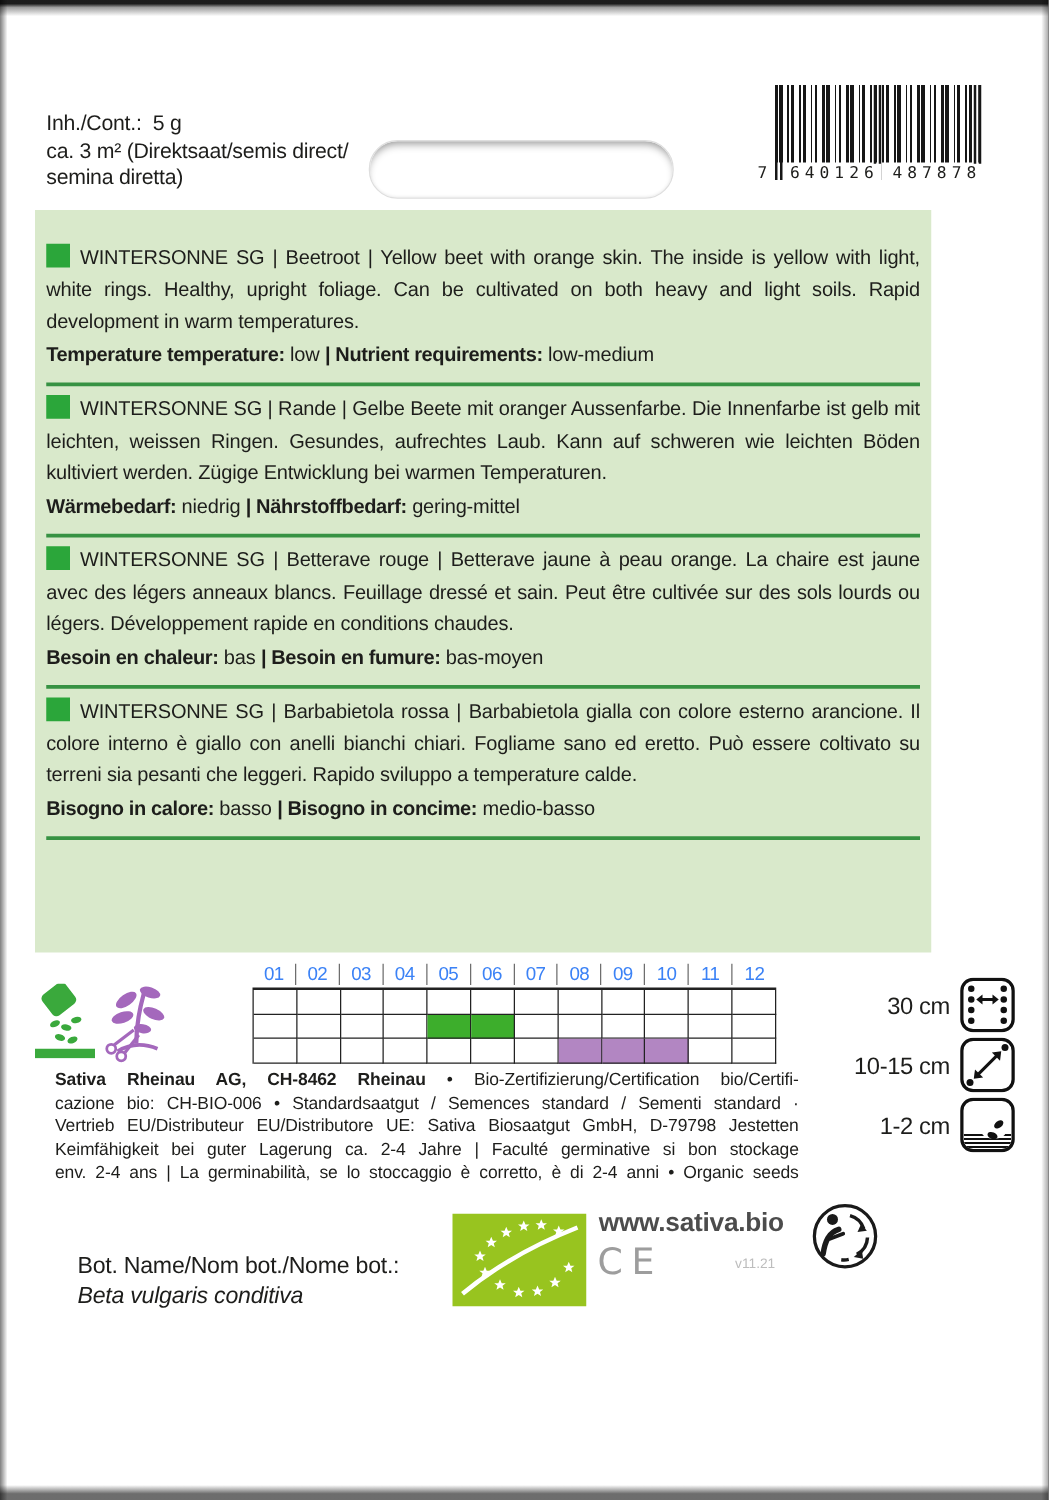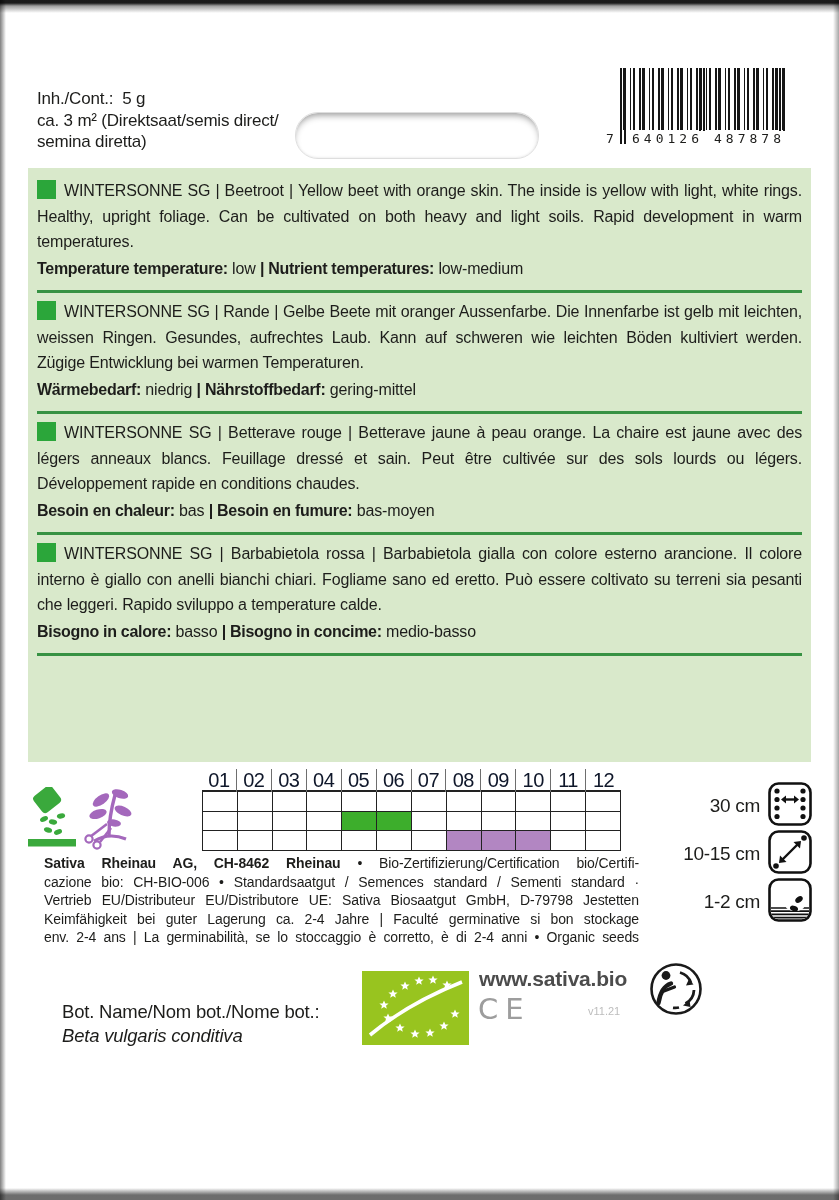--- a/index.html
+++ b/index.html
@@ -22,31 +22,31 @@
   
   #barcode{position:absolute;left:604px;top:68px;width:181px;height:80px;}
   #bars{position:absolute;left:16px;top:0;width:163px;height:62px;
         background:repeating-linear-gradient(90deg,#161616 0 2px,#fff 2px 3px,#161616 3px 6px,#fff 6px 10px,#161616 10px 11px,#fff 11px 13px,#161616 13px 15px,#fff 15px 19px);}
   .guard{position:absolute;top:0;width:2px;height:76px;background:#161616;}
   #bc-nums{position:absolute;left:0;top:61px;width:181px;height:19px;font-family:"DejaVu Sans Mono",monospace;font-size:13px;}
   #bc-nums .grp{position:absolute;top:2px;background:#fff;padding:0 2px;}
   #bc-lead{left:0;} #bc-g1{left:26px;letter-spacing:4px;} #bc-g2{left:108px;letter-spacing:4px;}
 
   
-  #panel{position:absolute;left:28px;top:168px;width:783px;height:594px;background:#d9e9cb;box-sizing:border-box;padding:4px 9px 0 9px;}
+  #panel{position:absolute;left:28px;top:168px;width:717px;height:594px;background:#d9e9cb;box-sizing:border-box;padding:20px 9px 0 9px;}
   .section{padding:6px 0 9px 0;border-bottom:3px solid #379243;font-size:16px;line-height:25.5px;letter-spacing:-.15px;}
   .desc{text-align:justify;}
   .bullet{display:inline-block;width:19px;height:19px;background:#2ba63a;margin-right:8px;vertical-align:-3px;}
   .req{margin-top:1px;}
   .req b{letter-spacing:-.3px;}
 
   
   #calendar{position:absolute;left:202px;top:769px;width:419px;}
   #cal-head{display:grid;grid-template-columns:repeat(12,1fr);height:21px;align-items:center;text-align:center;
-            font-size:20px;letter-spacing:-.5px;color:#0f172a;border-bottom:2px solid #222;}
+            font-size:15px;letter-spacing:-.5px;color:#3b82f6;border-bottom:2px solid #222;}
   #cal-head .mcell:not(:last-child){border-right:1.2px solid #6e6e6e;}
   #cal-grid{display:grid;grid-template-columns:repeat(12,1fr);border-left:1.4px solid #222;}
   .ccell{height:18.6px;border-right:1.4px solid #222;border-bottom:1.4px solid #222;}
 
   
   .picto{position:absolute;}
 
   
   #company{position:absolute;left:20px;top:854px;width:619px;font-size:14px;line-height:18.6px;letter-spacing:-.1px;}
   .co-line{text-align:justify;text-align-last:justify;-moz-text-align-last:justify;white-space:nowrap;margin-left:24px;}
@@ -99,21 +99,21 @@
     <div id="bc-nums">
       <span class="grp" id="bc-lead">7</span>
       <span class="grp" id="bc-g1">640126</span>
       <span class="grp" id="bc-g2">487878</span>
     </div>
   </div>
 
   <div id="panel">
       <div class="section">
         <div class="desc"><span class="bullet"></span><span>WINTERSONNE SG | Beetroot | Yellow beet with orange skin. The inside is yellow with light, white rings. Healthy, upright foliage. Can be cultivated on both heavy and light soils. Rapid development in warm temperatures.</span></div>
-        <div class="req"><b>Temperature temperature:</b><span> low </span><b>| Nutrient temperatures:</b><span> low-medium </span></div>
+        <div class="req"><b>Temperature temperature:</b><span> low </span><b>| Nutrient requirements:</b><span> low-medium </span></div>
       </div>
       <div class="section">
         <div class="desc"><span class="bullet"></span><span>WINTERSONNE SG | Rande | Gelbe Beete mit oranger Aussenfarbe. Die Innenfarbe ist gelb mit leichten, weissen Ringen. Gesundes, aufrechtes Laub. Kann auf schweren wie leichten Böden kultiviert werden. Zügige Entwicklung bei warmen Temperaturen.</span></div>
         <div class="req"><b>Wärmebedarf:</b><span> niedrig </span><b>| Nährstoffbedarf:</b><span> gering-mittel </span></div>
       </div>
       <div class="section">
         <div class="desc"><span class="bullet"></span><span>WINTERSONNE SG | Betterave rouge | Betterave jaune à peau orange. La chaire est jaune avec des légers anneaux blancs. Feuillage dressé et sain. Peut être cultivée sur des sols lourds ou légers. Développement rapide en conditions chaudes.</span></div>
         <div class="req"><b>Besoin en chaleur:</b><span> bas </span><b>| Besoin en fumure:</b><span> bas-moyen </span></div>
       </div>
       <div class="section">

